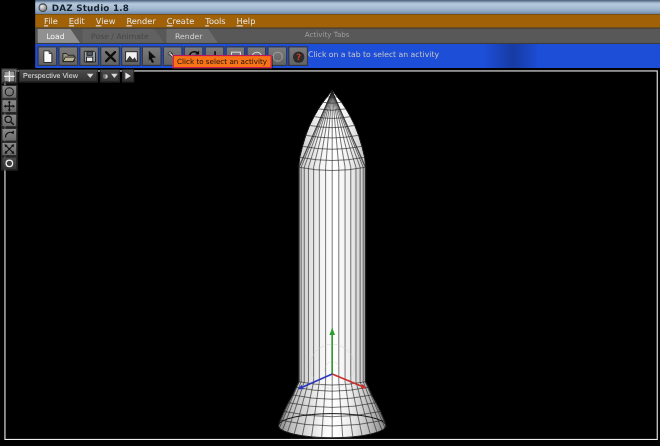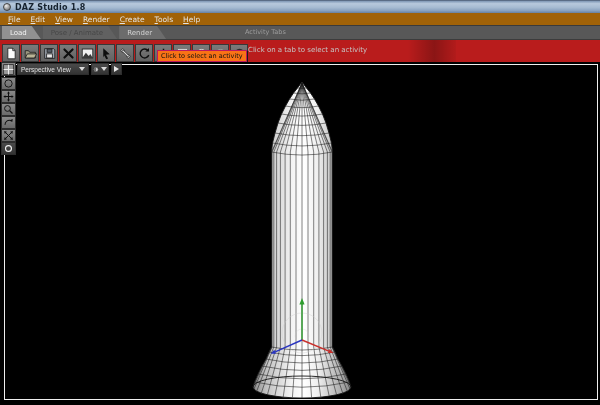--- a/index.html
+++ b/index.html
@@ -1,18 +1,18 @@
 <!DOCTYPE html>
 <html><head>
 <meta charset="utf-8">
 <style>
   * { margin:0; padding:0; box-sizing:border-box; }
   html,body { width:600px; height:405px; overflow:hidden; background:#000;
               font-family:"DejaVu Sans", sans-serif; }
-  #app { position:relative; width:600px; height:405px; }
+  #app { position:relative; width:600px; height:405px;padding-left:32px; }
 
   
   .titlebar { height:13px; display:flex; align-items:center; padding-left:3px;
     background:linear-gradient(180deg,#7e97b5 0%,#b7c9dc 22%,#a5bad1 55%,#8aa3c0 80%,#68809f 100%);
     border-top:1px solid #5a6d86; }
   .app-icon { width:8px; height:8px; border-radius:50%;
     background:radial-gradient(circle at 35% 30%, #f0f0f0, #8a8a8a 70%, #555);
     border:1px solid #444; margin-right:4px; }
   .title-text { font-size:8px; font-weight:600; color:#16222e; letter-spacing:0.2px; }
 
@@ -27,22 +27,22 @@
     display:flex; align-items:flex-end; padding-left:2px; border-bottom:1px solid #3c3c3c; }
   .tab { height:13px; display:flex; align-items:center; justify-content:center;
     font-size:7px; padding:0 14px 0 8px; margin-right:2px;
     clip-path:polygon(0 0, calc(100% - 9px) 0, 100% 100%, 0 100%);text-align:right; }
   .tab.active   { background:#919191; color:#f2f2f2; }
   .tab.disabled { background:#616161; color:#474747; }
   .tab.normal   { background:#6c6c6c; color:#d2d2d2; }
   .activity-label { position:absolute; left:245px; top:2px; font-size:6.5px; color:#9d9d9d; }
 
   
-  .toolbar { position:relative; height:22px; background:#b91c1c; display:flex;
-    align-items:flex-end; padding-left:2px; }
+  .toolbar { position:relative; height:22px; background:#1d4ed8; display:flex;
+    align-items:center; padding-left:2px; }
   .toolbar-shade { position:absolute; left:408px; top:0; width:48px; height:22px;
     background:linear-gradient(90deg, rgba(0,0,0,0) 0%, rgba(0,0,0,0.25) 55%, rgba(0,0,0,0.04) 100%); }
   .tbtn { width:18px; height:18px; margin-right:1px; background:linear-gradient(180deg,#7b7b7b,#636363);
     border:1px solid #383838; display:flex; align-items:center; justify-content:center; padding:0; }
   .tbtn .ic, .vbtn .ic { width:13px; height:13px; display:block; }
   .ic svg { width:100%; height:100%; display:block; }
   .hint-text { position:absolute; left:248px; top:6px; font-size:7px; color:#c6c6c6; }
   .tooltip { position:absolute; left:157px; top:50px; z-index:20;
     background:#f97316; border:1px solid #be185d; box-shadow:1px 1px 0 rgba(0,0,0,0.5);
     font-size:6.5px; color:#111; padding:1px 3px; white-space:nowrap; }

